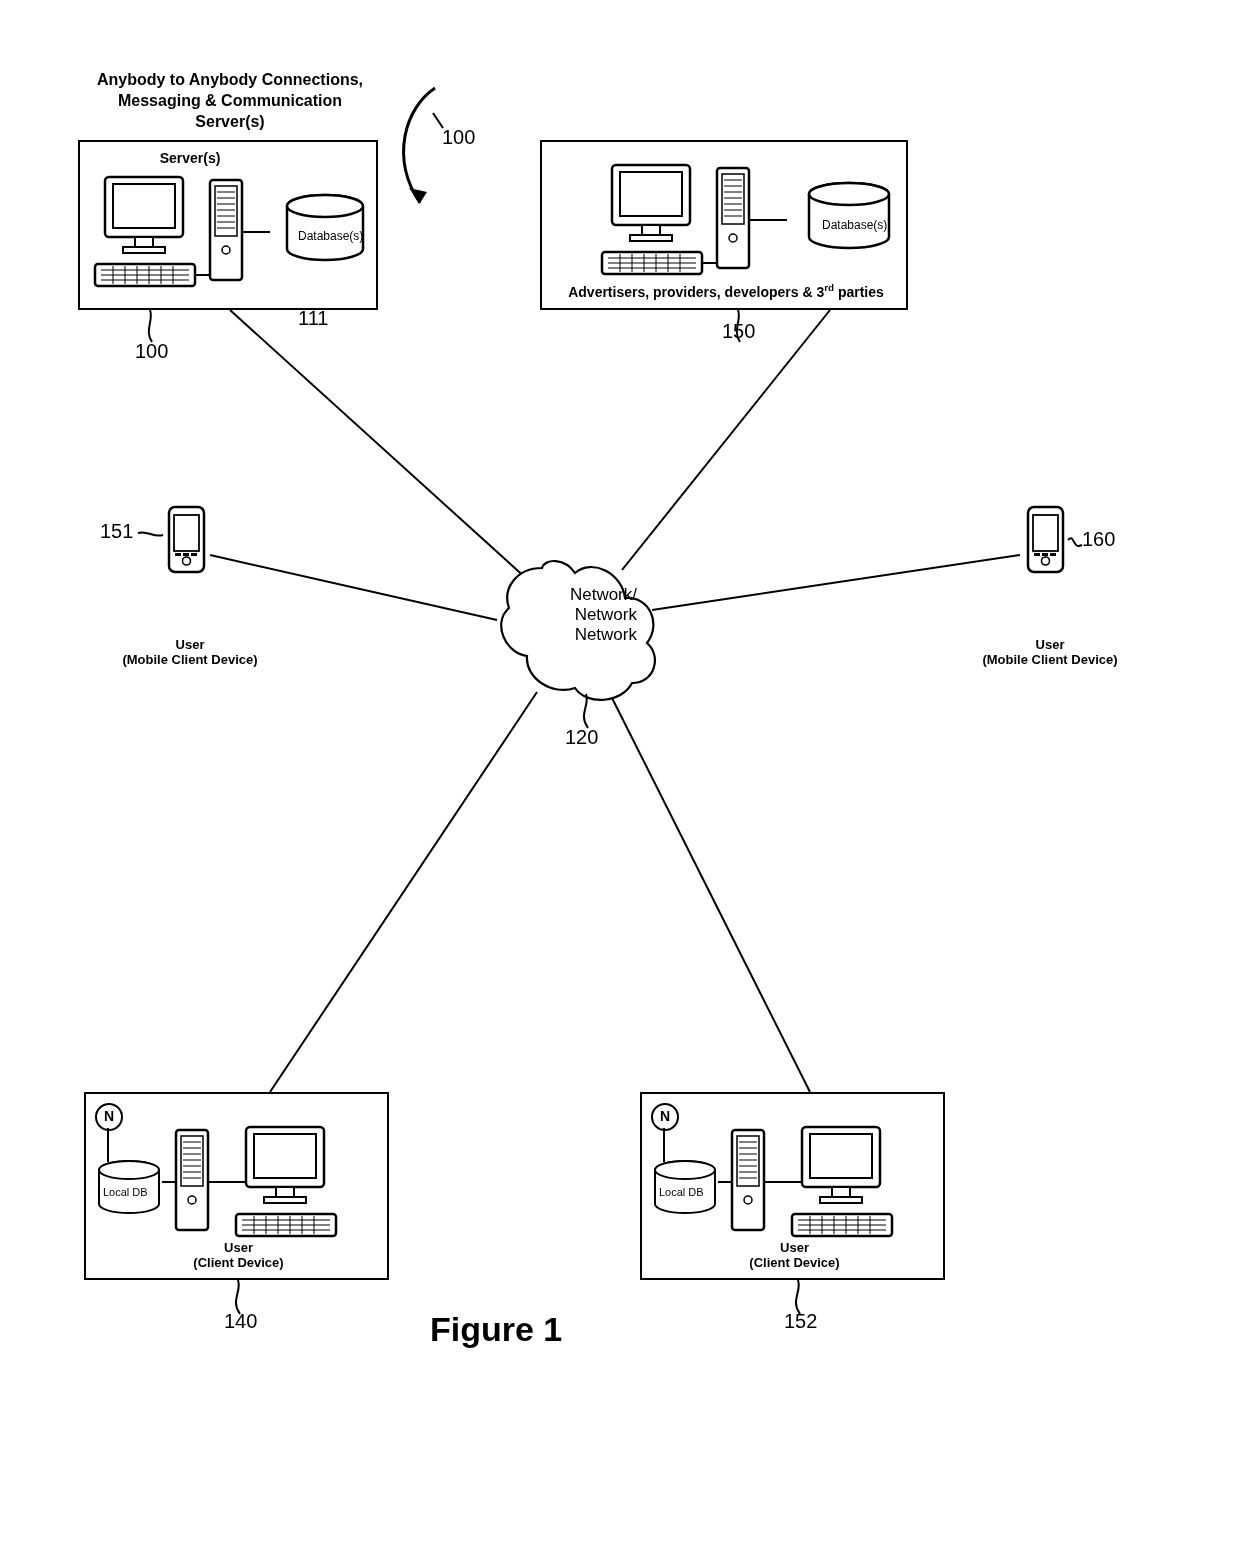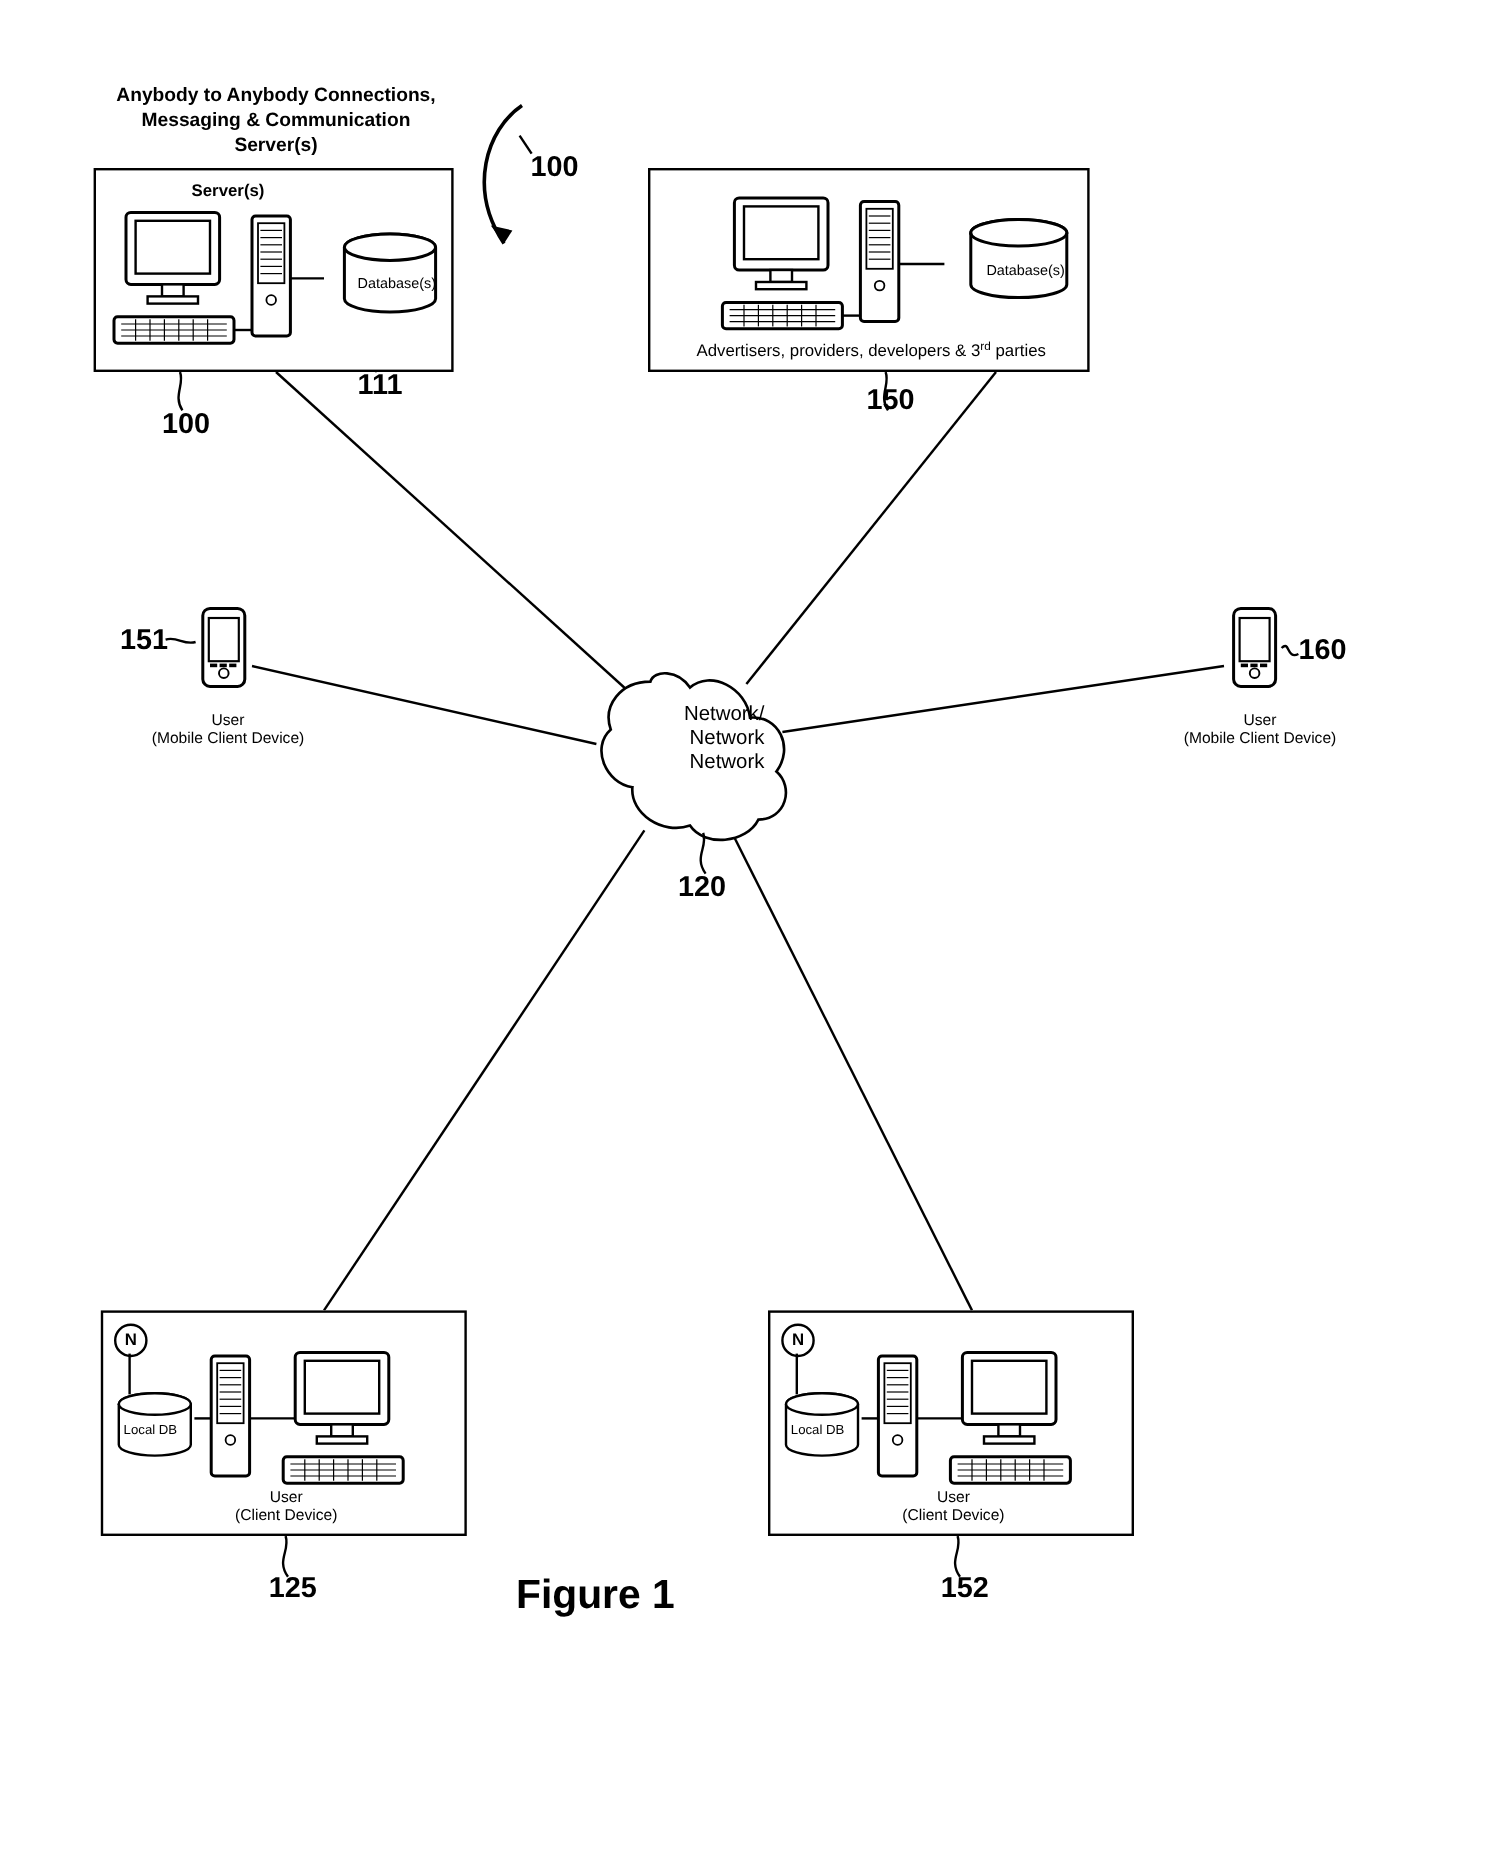--- a/index.html
+++ b/index.html
@@ -28,26 +28,27 @@
     line-height: 1.3;
   }
   .box {
     position: absolute;
     border: 2px solid #000;
     background: #fff;
   }
   .sub-label {
     position: absolute;
     text-align: center;
+    font-weight: bold;
+    margin-top: 45px;
+  }
+  .ref-num {
+    position: absolute;
     font-weight: normal;
-  }
-  .ref-num {
-    position: absolute;
-    font-weight: bold;
-    font-size: 24px;
+    font-size: 20px;
   }
   .fig-title {
     position: absolute;
     font-weight: bold;
     font-size: 34px;
   }
   .servers-label {
     position: absolute;
     font-weight: bold;
     font-size: 14px;
@@ -309,21 +310,21 @@
         <line x1="114" y1="94" x2="114" y2="112"></line>
           <line x1="126" y1="94" x2="126" y2="112"></line>
           <line x1="138" y1="94" x2="138" y2="112"></line>
       </g>
     </svg>
     <div class="sub-label" style="bottom:8px;left:0;width:305px;font-size:13px">
       <span>User</span><br>
       <span>(Client Device)</span>
     </div>
   </div>
-  <div class="ref-num" style="top:1310px;left:224px">125</div>
+  <div class="ref-num" style="top:1310px;left:224px">140</div>
 
   <div class="box" style="top:1092px;left:640px;width:305px;height:188px">
     <svg style="position:absolute;top:8px;left:8px" width="30" height="30">
       <circle cx="15" cy="15" r="13" fill="#fff" stroke="#000" stroke-width="2"></circle>
     </svg>
     <div style="position:absolute;top:14px;left:18px;font-size:14px;font-weight:bold">N</div>
     <svg style="position:absolute;top:66px;left:6px" width="75" height="62">
       <ellipse cx="37" cy="10" rx="30" ry="9" fill="#fff" stroke="#000" stroke-width="2"></ellipse>
       <path d="M 7 10 L 7 44 A 30 9 0 0 0 67 44 L 67 10" fill="#fff" stroke="#000" stroke-width="2"></path>
       <ellipse cx="37" cy="10" rx="30" ry="9" fill="#fff" stroke="#000" stroke-width="2"></ellipse>

